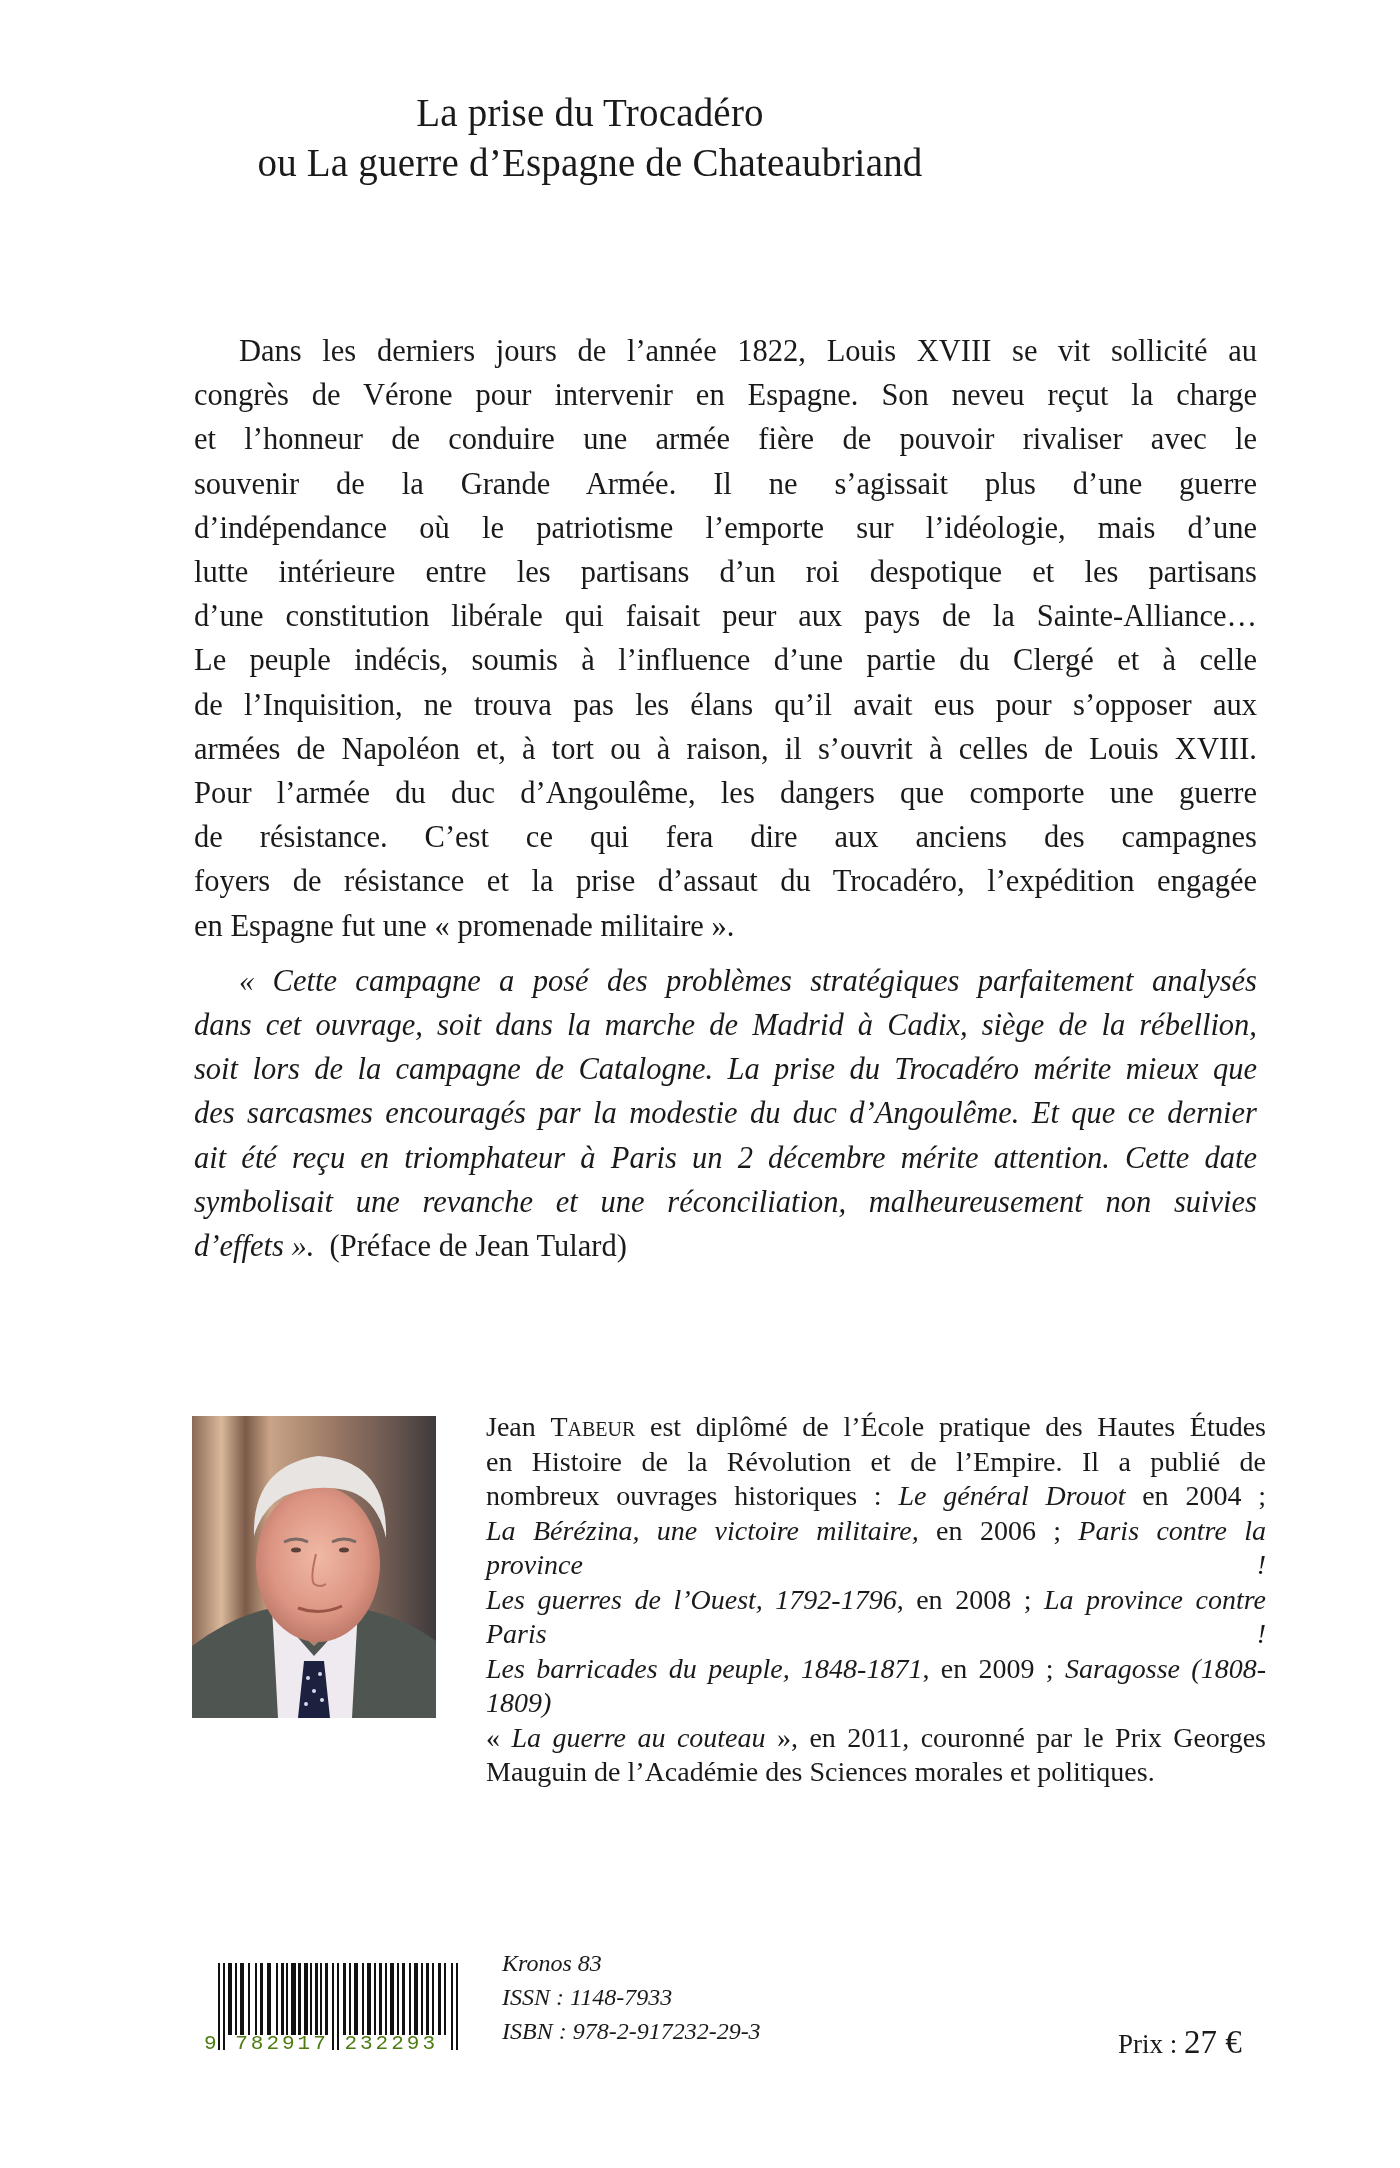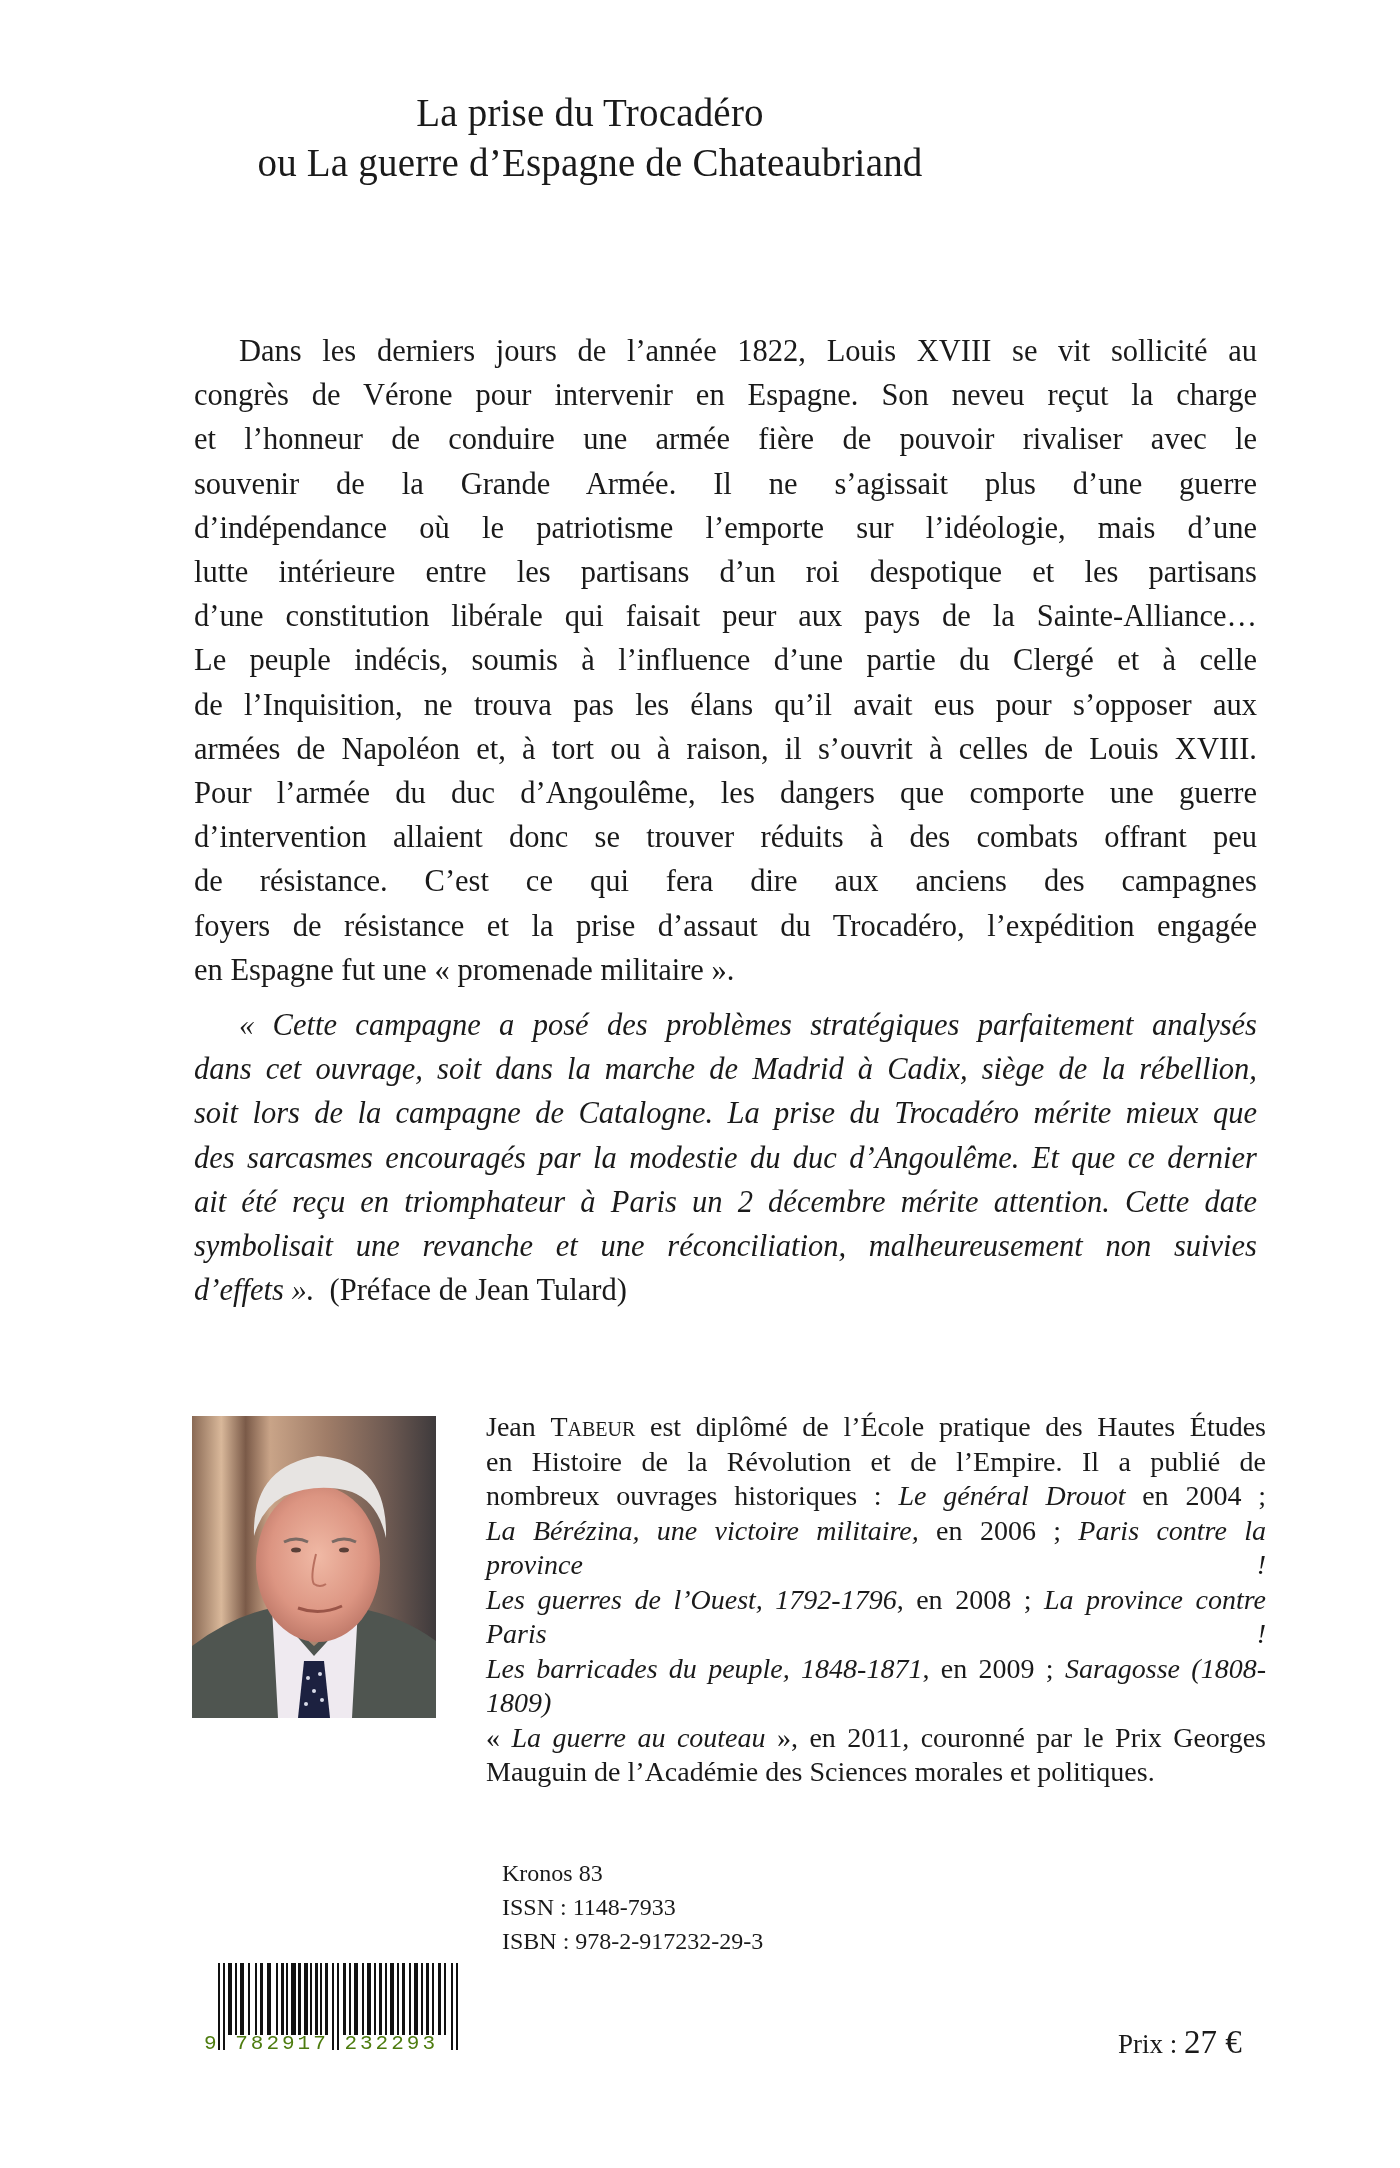--- a/index.html
+++ b/index.html
@@ -33,22 +33,22 @@
   .smallcaps { font-variant: small-caps; }
   .barcode {
     position: absolute; left: 218px; top: 1963px; width: 245px; height: 87px;
   }
   .barcode-digits {
     position: absolute; left: 204px; top: 2032px; width: 270px;
     font-family: "Liberation Mono", "DejaVu Sans Mono", monospace;
     font-size: 21px; letter-spacing: 3px; color: #4d7c0f; background: transparent;
   }
   .meta {
-    position: absolute; left: 502px; top: 1856px;
-    font-size: 24px; line-height: 34px;
+    position: absolute; left: 502px; top: 1946px;
+    font-size: 24px; line-height: 34px; font-style: italic;
   }
   .meta div { white-space: nowrap; }
   .price {
     position: absolute; left: 1118px; top: 2024px; font-size: 27px; white-space: nowrap;
   }
   .price .amount { font-size: 33px; }
 </style>
 </head>
 <body>
 
@@ -63,21 +63,20 @@
     <span class="line">congrès de Vérone pour intervenir en Espagne. Son neveu reçut la charge</span>
     <span class="line">et l’honneur de conduire une armée fière de pouvoir rivaliser avec le</span>
     <span class="line">souvenir de la Grande Armée. Il ne s’agissait plus d’une guerre</span>
     <span class="line">d’indépendance où le patriotisme l’emporte sur l’idéologie, mais d’une</span>
     <span class="line">lutte intérieure entre les partisans d’un roi despotique et les partisans</span>
     <span class="line">d’une constitution libérale qui faisait peur aux pays de la Sainte-Alliance…</span>
     <span class="line">Le peuple indécis, soumis à l’influence d’une partie du Clergé et à celle</span>
     <span class="line">de l’Inquisition, ne trouva pas les élans qu’il avait eus pour s’opposer aux</span>
     <span class="line">armées de Napoléon et, à tort ou à raison, il s’ouvrit à celles de Louis XVIII.</span>
     <span class="line">Pour l’armée du duc d’Angoulême, les dangers que comporte une guerre</span>
-    <span class="line">d’intervention allaient donc se trouver réduits à des combats offrant peu</span>
     <span class="line">de résistance. C’est ce qui fera dire aux anciens des campagnes</span>
     <span class="line">foyers de résistance et la prise d’assaut du Trocadéro, l’expédition engagée</span>
     <span class="line last">en Espagne fut une « promenade militaire ».</span>
   </p>
   <p class="italic">
     <span class="line" style="padding-left:45px">« Cette campagne a posé des problèmes stratégiques parfaitement analysés</span>
     <span class="line">dans cet ouvrage, soit dans la marche de Madrid à Cadix, siège de la rébellion,</span>
     <span class="line">soit lors de la campagne de Catalogne. La prise du Trocadéro mérite mieux que</span>
     <span class="line">des sarcasmes encouragés par la modestie du duc d’Angoulême. Et que ce dernier</span>
     <span class="line">ait été reçu en triomphateur à Paris un 2 décembre mérite attention. Cette date</span>

